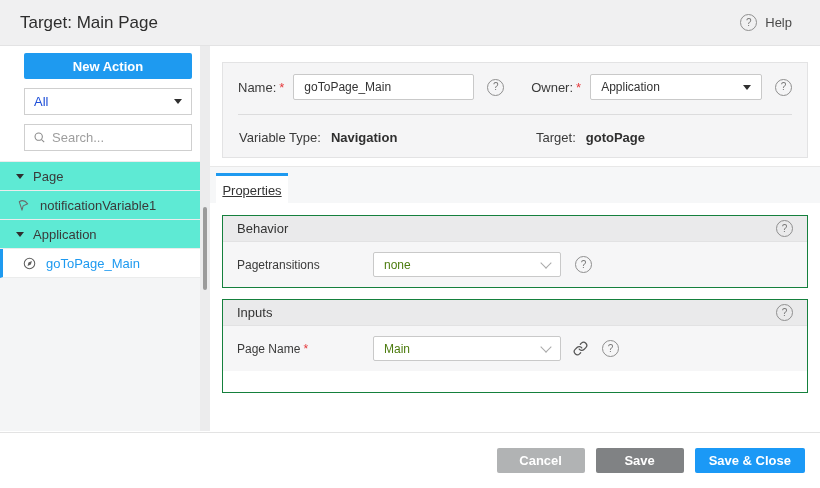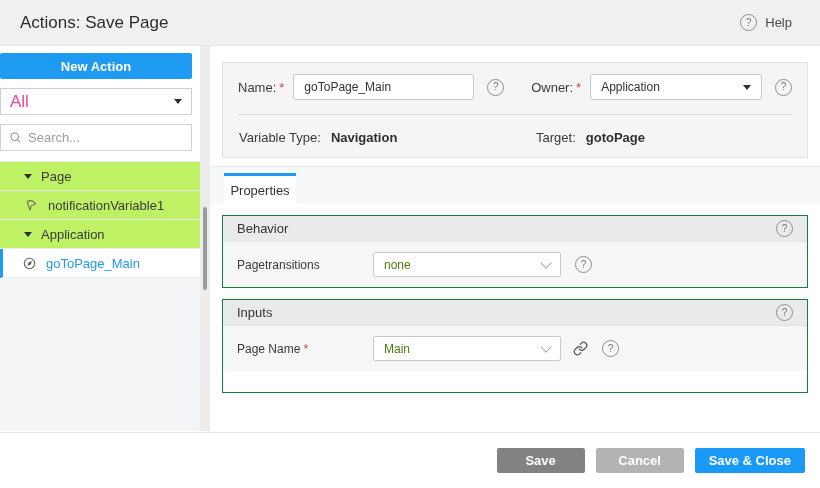--- a/index.html
+++ b/index.html
@@ -12,37 +12,37 @@
   .topbar{position:absolute;top:0;left:0;right:0;height:45px;background:#f0f0f1;
     border-bottom:1px solid #e3e3e4;display:flex;align-items:center;}
   .topbar .title{font-size:17px;color:#2d2d2d;margin-left:20px;}
   .help-area{position:absolute;right:28px;top:0;height:45px;display:flex;align-items:center;gap:8px;
     color:#4a4a4a;font-size:13px;cursor:pointer;}
   .qicon{width:15px;height:15px;border:1px solid #8f8f8f;border-radius:50%;
     display:inline-flex;align-items:center;justify-content:center;
     font-size:10px;line-height:1;color:#777;background:transparent;flex:0 0 auto;}
   
   .sidebar{position:absolute;top:46px;left:0;width:200px;bottom:57px;background:#f4f5f6;}
-  .side-controls{background:#fff;padding:7px 8px 10px 0;}
+  .side-controls{background:#fff;padding:7px 8px 10px 24px;}
   .btn-new{display:block;width:100%;height:26px;background:#1e9af0;color:#fff;
     font-weight:bold;font-size:13px;border:none;border-radius:2px;cursor:pointer;
     font-family:"Liberation Sans", sans-serif;}
   .filter-select{margin-top:9px;height:25px;border:1px solid #cfcfcf;background:#fff;
-    display:flex;align-items:center;padding:0 9px;font-size:17px;color:#ec4899;position:relative;cursor:pointer;}
+    display:flex;align-items:center;padding:0 9px;font-size:13px;color:#1d4ed8;position:relative;cursor:pointer;}
   .caret-black{width:0;height:0;border-left:4px solid transparent;border-right:4px solid transparent;
     border-top:5px solid #2f2f2f;}
   .filter-select .caret-black{position:absolute;right:9px;top:10px;}
   .search-box{margin-top:9px;height:25px;border:1px solid #cfcfcf;background:#fff;
     display:flex;align-items:center;padding:0 8px;gap:4px;}
   .search-box input{border:none;outline:none;flex:1;font-size:13px;color:#444;
     font-family:"Liberation Sans", sans-serif;background:transparent;min-width:0;}
   .search-box input::placeholder{color:#9e9e9e;}
   .tree{border-top:1px solid #ebecec;}
-  .tree-row{height:28px;display:flex;align-items:center;gap:9px;padding-left:24px;
-    border-bottom:1px solid #ebecec;background:#bef264;font-size:13px;color:#3a3a3a;cursor:pointer;}
+  .tree-row{height:28px;display:flex;align-items:center;gap:9px;padding-left:16px;
+    border-bottom:1px solid #ebecec;background:#5eead4;font-size:13px;color:#3a3a3a;cursor:pointer;}
   .tree-row.selected{background:#fff;border-left:3px solid #1e9af0;padding-left:19px;color:#1e9af0;}
   .tree-icon{width:15px;height:15px;flex:0 0 auto;display:inline-flex;}
   
   .vscroll{position:absolute;top:46px;left:200px;width:10px;bottom:57px;background:#ececed;}
   .vscroll .thumb{position:absolute;left:3px;width:4px;top:161px;height:83px;background:#9b9b9b;border-radius:2px;}
   
   .main{position:absolute;top:46px;left:210px;right:0;bottom:57px;background:#fff;border-radius:11px;}
   .form-panel{position:absolute;left:12px;right:12px;top:16px;height:96px;
     background:#f5f5f6;border:1px solid #e3e3e4;box-sizing:border-box;}
   .form-row1{position:absolute;top:9px;left:15px;right:15px;height:30px;display:flex;align-items:center;}
@@ -57,23 +57,23 @@
   .owner-lbl{margin-left:27px;}
   .form-divider{position:absolute;top:51px;left:15px;right:15px;border-top:1px solid #dcdcdd;}
   .form-row2{position:absolute;top:60px;left:15px;right:15px;height:28px;}
   .meta-group{position:absolute;top:0;height:28px;display:flex;align-items:center;}
   .meta-group.g1{left:1px;}
   .meta-group.g2{left:298px;}
   .meta-val{font-weight:bold;color:#2f2f2f;font-size:13px;margin-left:10px;}
   
   .tab-strip{position:absolute;top:120px;left:0;right:0;height:37px;background:#f6f7f8;
     border-top:1px solid #e8e8e8;box-sizing:border-box;}
-  .tab{position:absolute;left:14px;top:6px;width:72px;height:31px;background:#fff;
+  .tab{position:absolute;left:6px;top:6px;width:72px;height:31px;background:#fff;
     border-top:3px solid #1e9af0;box-sizing:border-box;display:flex;align-items:center;
-    justify-content:center;font-size:13px;color:#333;cursor:pointer;}
+    justify-content:center;font-size:13px;color:#333;cursor:pointer;text-decoration:underline;}
   
   .section{position:absolute;left:12px;right:12px;border:1px solid #15803d;box-sizing:border-box;}
   .section.behavior{top:169px;height:73px;}
   .section.inputs{top:253px;height:94px;}
   .section-header{height:25px;background:#eaeaeb;display:flex;align-items:center;
     justify-content:space-between;padding:0 14px;font-size:13px;color:#333;border-bottom:1px solid #e2e2e3;}
   .section-body{height:45px;background:#f6f6f7;display:flex;align-items:center;padding:0 14px;}
   .field-label{width:136px;font-size:12px;color:#3a3a3a;flex:0 0 auto;}
   .dropdown{width:166px;height:23px;background:#fff;border:1px solid #c9c9c9;border-radius:2px;
     display:flex;align-items:center;justify-content:space-between;padding:0 10px;
@@ -89,21 +89,21 @@
   .btn{height:25px;min-width:88px;border:none;border-radius:2px;color:#fff;font-weight:bold;
     font-size:13px;padding:0 14px;cursor:pointer;font-family:"Liberation Sans", sans-serif;}
   .btn.cancel{background:#b1b3b4;}
   .btn.save{background:#808284;}
   .btn.primary{background:#1b99f6;}
 </style>
 </head>
 <body>
 
 <div class="topbar">
-  <div class="title">Actions: Save Page</div>
+  <div class="title">Target: Main Page</div>
 </div>
 <div class="help-area">
   <span class="qicon">?</span>
   <span>Help</span>
 </div>
 
 <div class="sidebar">
   <div class="side-controls">
     <button class="btn-new">New Action</button>
     <div class="filter-select">
@@ -216,16 +216,16 @@
             <path d="M14 11a5 5 0 0 0-7.54-.54l-3 3a5 5 0 0 0 7.07 7.07l1.71-1.71"></path>
           </svg>
       </span>
       <span class="qicon">?</span>
     </div>
   </div>
 
 </div>
 
 <div class="footer">
+  <button class="btn cancel">Cancel</button>
   <button class="btn save">Save</button>
-  <button class="btn cancel">Cancel</button>
   <button class="btn primary">Save &amp; Close</button>
 </div>
 
 </body></html>

